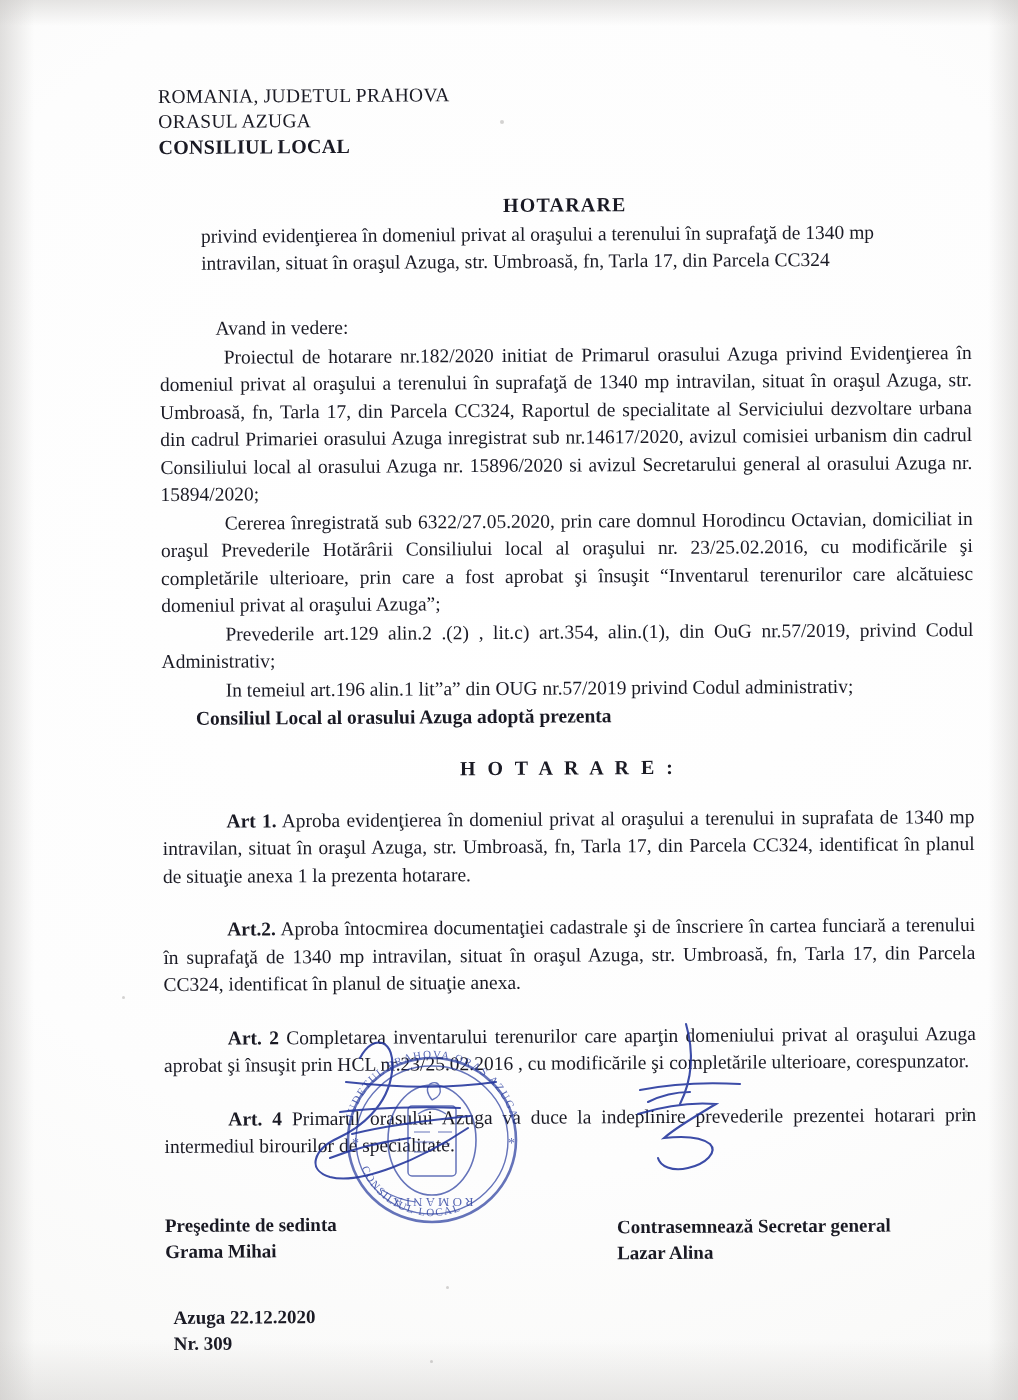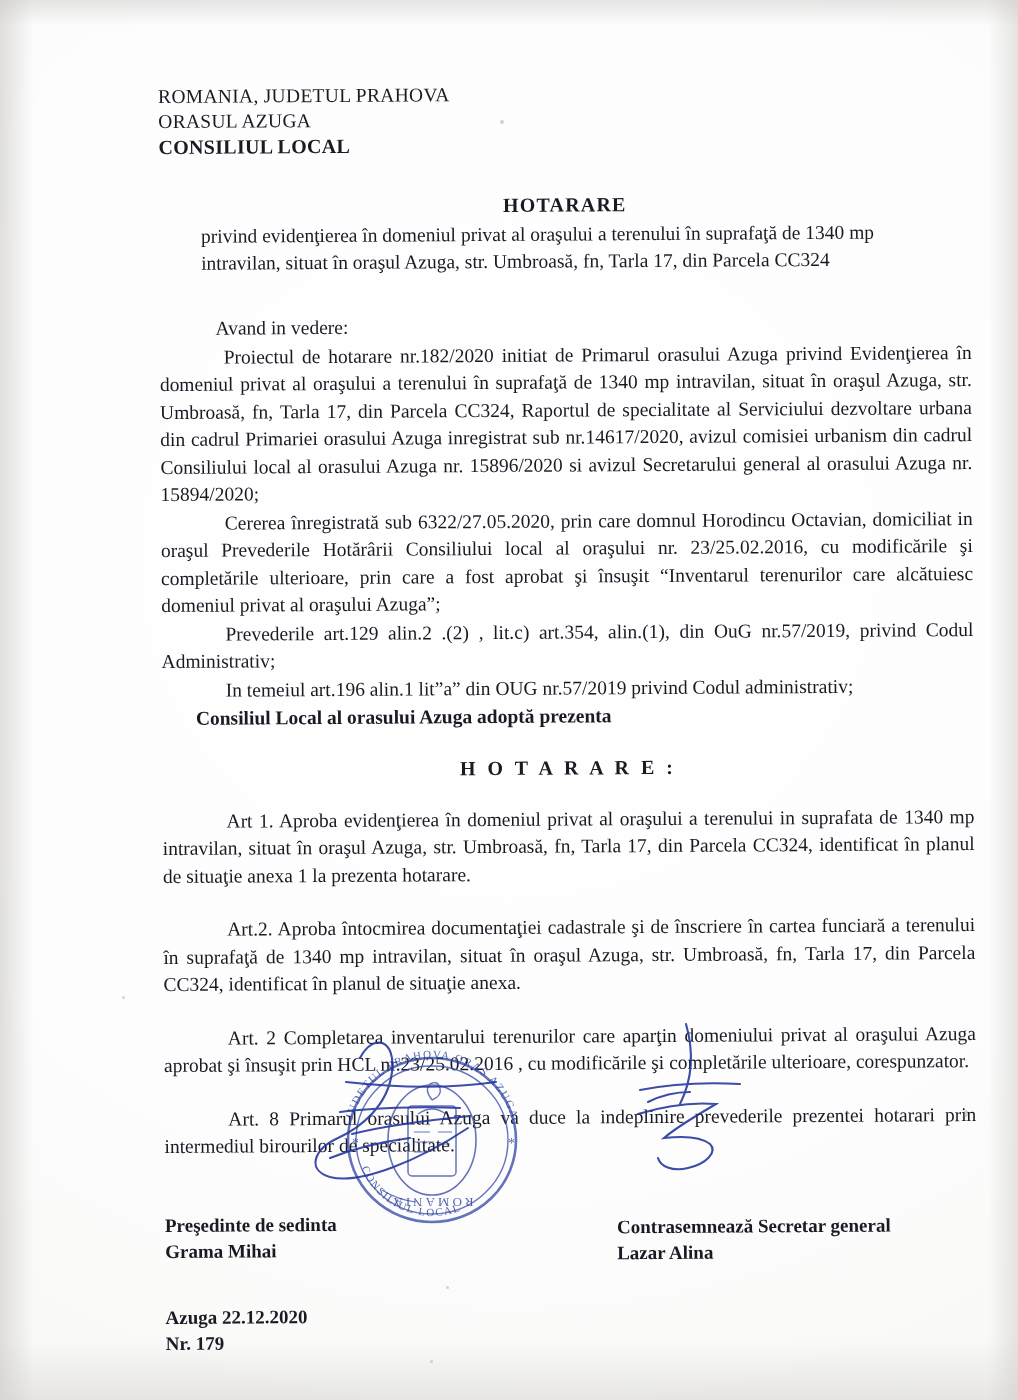--- a/index.html
+++ b/index.html
@@ -86,21 +86,21 @@
     margin-top: 38px;
     font-size: 19.5px;
     line-height: 27.5px;
     text-align: justify;
   }
   .ind-1 { text-indent: 64px; }
   .ind-2 { text-indent: 56px; }
   .p { margin: 0; }
   .p + .p { margin-top: 1px; }
 
-  .bold { font-weight: normal; margin-top: 16px; }
+  .bold { font-weight: bold; margin-top: 16px; }
 
   .adopta {
     font-weight: bold;
     font-size: 19.5px;
     text-indent: 34px;
     margin-top: 2px;
   }
 
   .hot2 {
     text-align: center;
@@ -134,21 +134,21 @@
   .sig-right {
     position: absolute;
     left: 452px;
     top: 4px;
     font-weight: bold;
     font-size: 19px;
     line-height: 26px;
   }
   .sig-date {
     position: absolute;
-    left: 0;
+    left: 8px;
     top: 92px;
     font-weight: bold;
     font-size: 19px;
     line-height: 26px;
   }
 
   
   .ink {
     position: absolute;
     pointer-events: none;
@@ -218,35 +218,35 @@
 
     <div class="art art-first">
       <span class="bold">Art.2.</span><span>  Aproba    întocmirea   documentaţiei cadastrale şi de înscriere în cartea funciară a terenului în suprafaţă de 1340   mp intravilan, situat în oraşul Azuga, str. Umbroasă, fn, Tarla 17, din Parcela CC324, identificat în planul de situaţie anexa.</span>
     </div>
 
     <div class="art art-first">
       <span class="bold">Art. 2</span><span> Completarea inventarului terenurilor care aparţin domeniului privat al oraşului  Azuga aprobat  şi  însuşit     prin  HCL  nr.23/25.02.2016 ,  cu  modificările  şi  completările  ulterioare, corespunzator.</span>
     </div>
 
     <div class="art art-first">
-      <span class="bold">Art. 8</span><span>   Primarul  orasului Azuga va duce la indeplinire prevederile prezentei hotarari prin intermediul birourilor de specialitate.</span>
+      <span class="bold">Art. 4</span><span>   Primarul  orasului Azuga va duce la indeplinire prevederile prezentei hotarari prin intermediul birourilor de specialitate.</span>
     </div>
 
     <div class="sig">
       <div class="sig-left">
         <div>Preşedinte de sedinta</div>
         <div>Grama Mihai</div>
       </div>
       <div class="sig-right">
         <div>Contrasemnează  Secretar general</div>
         <div>Lazar Alina</div>
       </div>
       <div class="sig-date">
         <div>Azuga 22.12.2020</div>
-        <div>Nr. 179</div>
+        <div>Nr. 309</div>
       </div>
     </div>
 
   </div>
 
   <svg class="ink stamp" viewBox="0 0 220 200">
     <defs>
       <path id="arcOuter" d="M 110,18 m -82,0 a 82,82 0 1,1 164,0 a 82,82 0 1,1 -164,0"></path>
       <path id="circTop" d="M 28,100 a 82,82 0 0,1 164,0"></path>
       <path id="circBot" d="M 34,100 a 76,76 0 0,0 152,0"></path>

